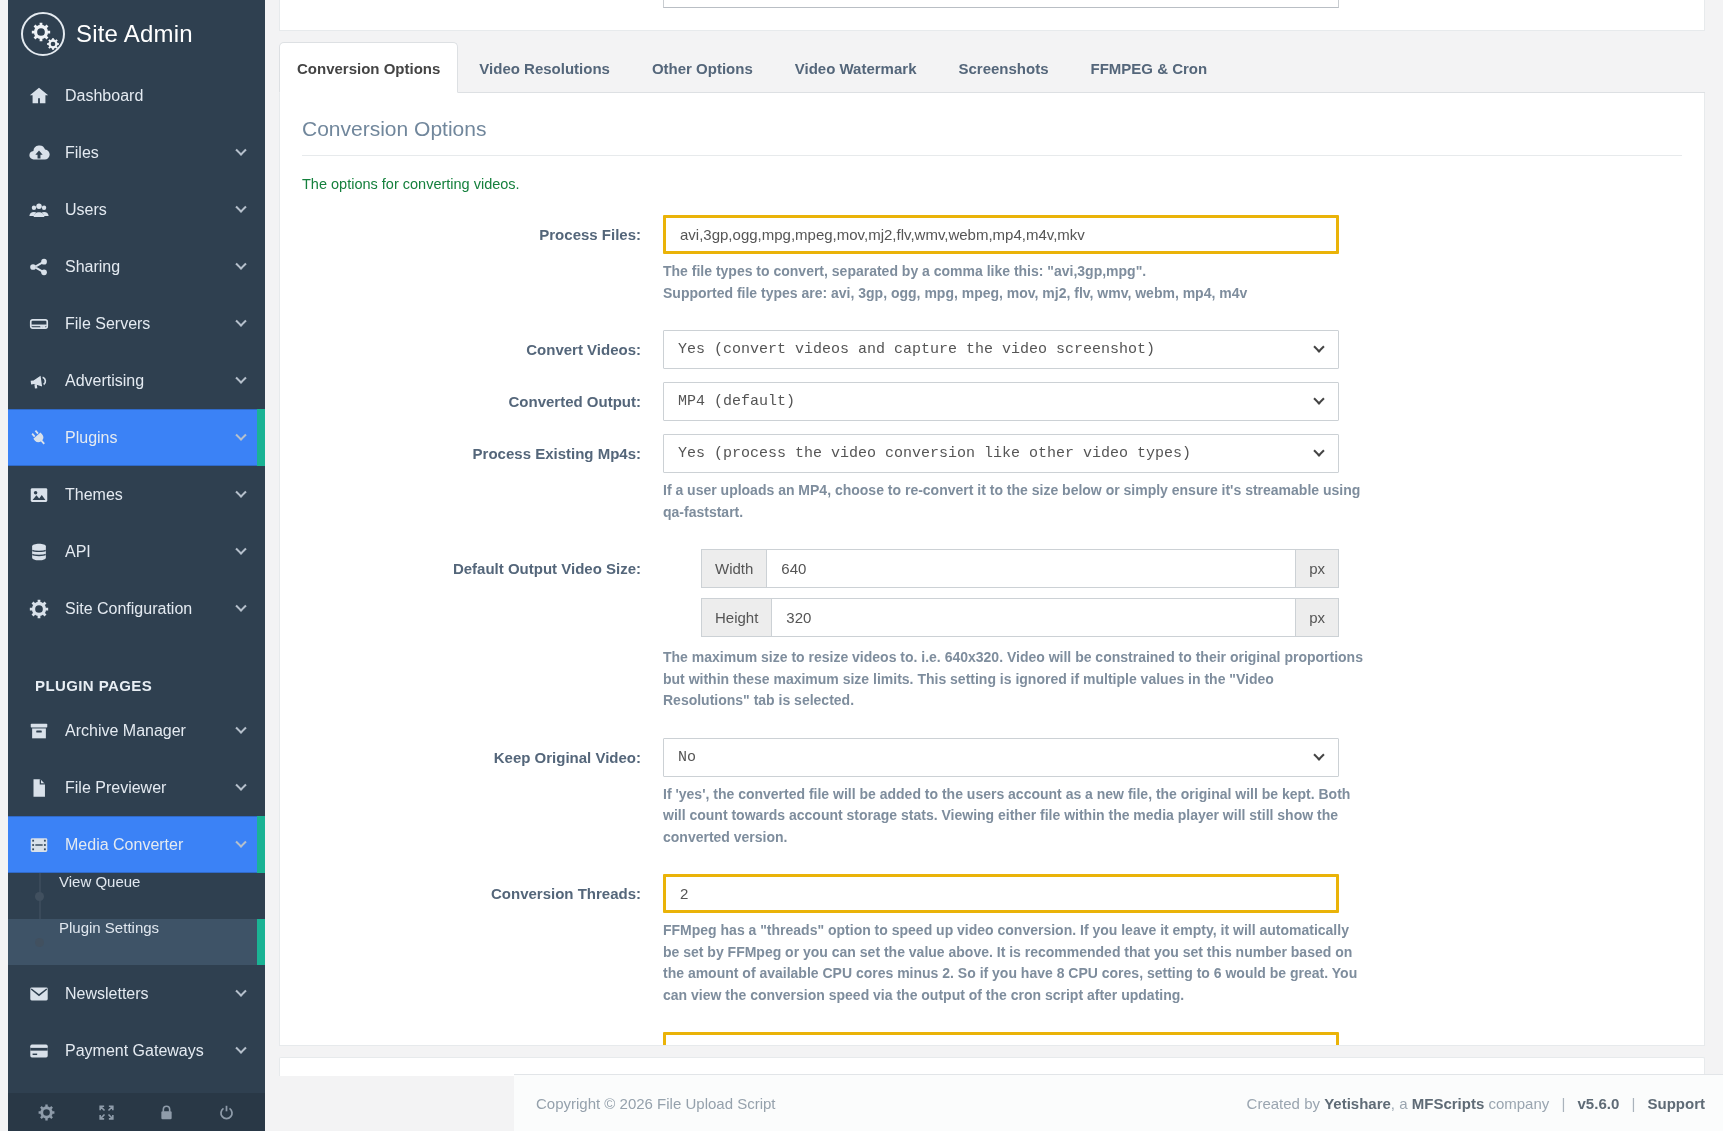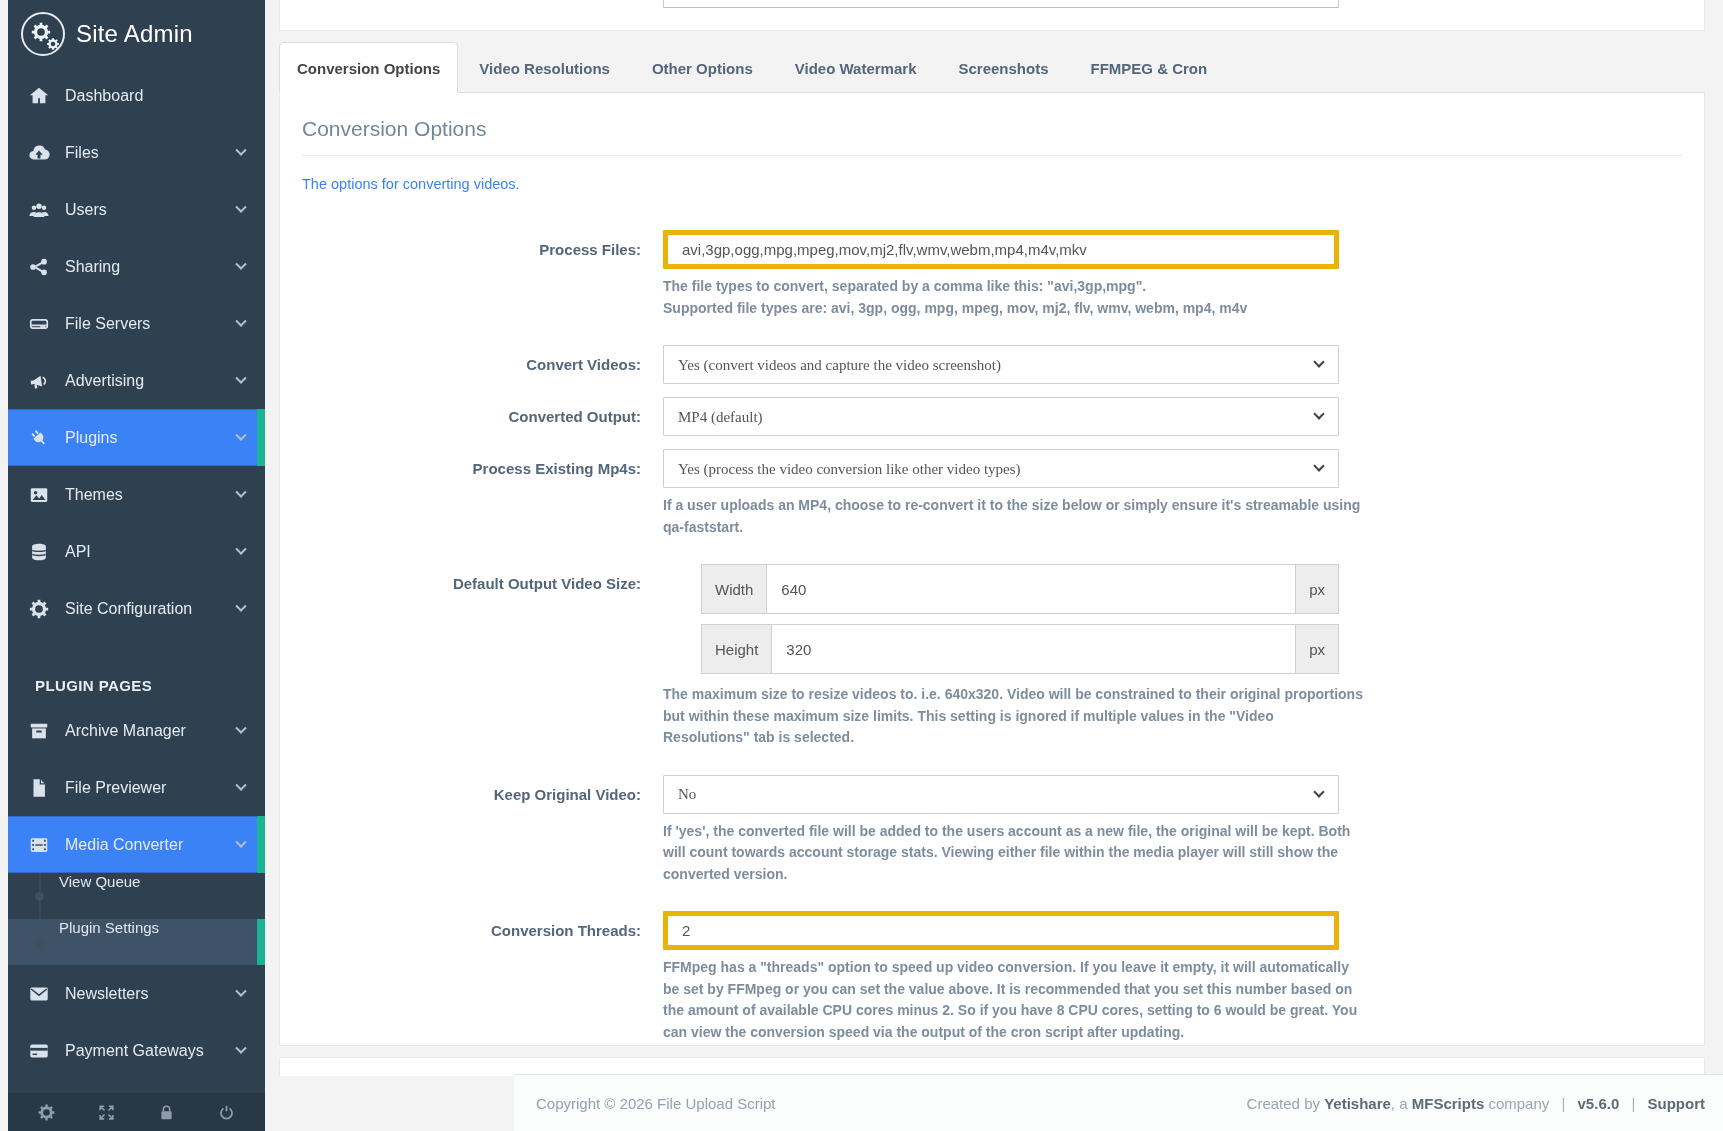--- a/index.html
+++ b/index.html
@@ -67,38 +67,38 @@
   .tab-card { margin:11px 18px 0 22px; width:1426px; }
   .tabs { display:flex; border-bottom:1px solid #dde0e3; align-items:flex-end; }
   .tab { padding:17px 21px 15px; font-size:15px; font-weight:bold; color:#54667a;
     cursor:pointer; white-space:nowrap; }
   .tab.active { background:#fff; border:1px solid #dde0e3; border-bottom:1px solid #fff;
     margin-bottom:-1px; border-radius:5px 5px 0 0; color:#444; padding:17px 17px 15px; }
   .panel { background:#fff; border:1px solid #e7eaec; border-top:none; height:953px;
     padding:18px 22px; overflow:hidden; }
   .panel h2 { font-size:21px; font-weight:400; color:#71879c; margin:6px 0 14px; }
   .panel hr { border:none; border-top:1px solid #e7eaec; margin:0 0 20px; }
-  .intro { font-size:14.5px; color:#3b82f6; margin-bottom:38px; }
+  .intro { font-size:14.5px; color:#15803d; margin-bottom:23px; }
 
   .frow { display:flex; margin-bottom:13px; }
   .lbl { width:361px; padding-right:22px; padding-top:11px; text-align:right;
     font-size:15px; font-weight:bold; color:#54667a; flex:0 0 auto; }
   .ctrl { width:676px; }
-  .tinput { width:676px; height:39px; border:5px solid #eab308; border-radius:1px;
+  .tinput { width:676px; height:39px; border:3px solid #eab308; border-radius:1px;
     padding:0 14px; font-size:15px; color:#555; font-family:inherit; background:#fff; }
   .selwrap { position:relative; width:676px; }
   .sel { width:676px; height:39px; border:1px solid #ccd1d5; border-radius:1px;
-    padding:0 14px; font-size:15px; color:#555; font-family:Liberation Serif, serif; background:#fff;
+    padding:0 14px; font-size:15px; color:#555; font-family:Liberation Mono, monospace; background:#fff;
     appearance:none; -webkit-appearance:none; }
   .caret { position:absolute; right:16px; top:13px; width:8px; height:8px;
     border-right:2px solid #444; border-bottom:2px solid #444; transform:rotate(45deg);
     pointer-events:none; }
   .help { font-size:14px; color:#7e8d9d; line-height:21.5px; margin-top:7px;
     margin-bottom:13px; width:700px;font-weight:bold; }
-  .igroup { display:flex; width:676px; height:50px; margin-bottom:10px;padding-left:38px; }
+  .igroup { display:flex; width:676px; height:39px; margin-bottom:10px;padding-left:38px; }
   .iaddon { background:#ededed; border:1px solid #ccd1d5; padding:0 13px;
     display:flex; align-items:center; font-size:15px; color:#555; flex:0 0 auto; }
   .iaddon.left { border-right:none; }
   .iaddon.right { border-left:none; }
   .igroup input { flex:1; border:1px solid #ccd1d5; padding:0 14px; font-size:15px;
     color:#555; font-family:inherit; min-width:0; }
 
   .next-card { margin:11px 18px 0 22px; width:1426px; height:19px; background:#fff;
     border:1px solid #e7eaec; border-bottom:none; border-radius:2px 2px 0 0; }
 

